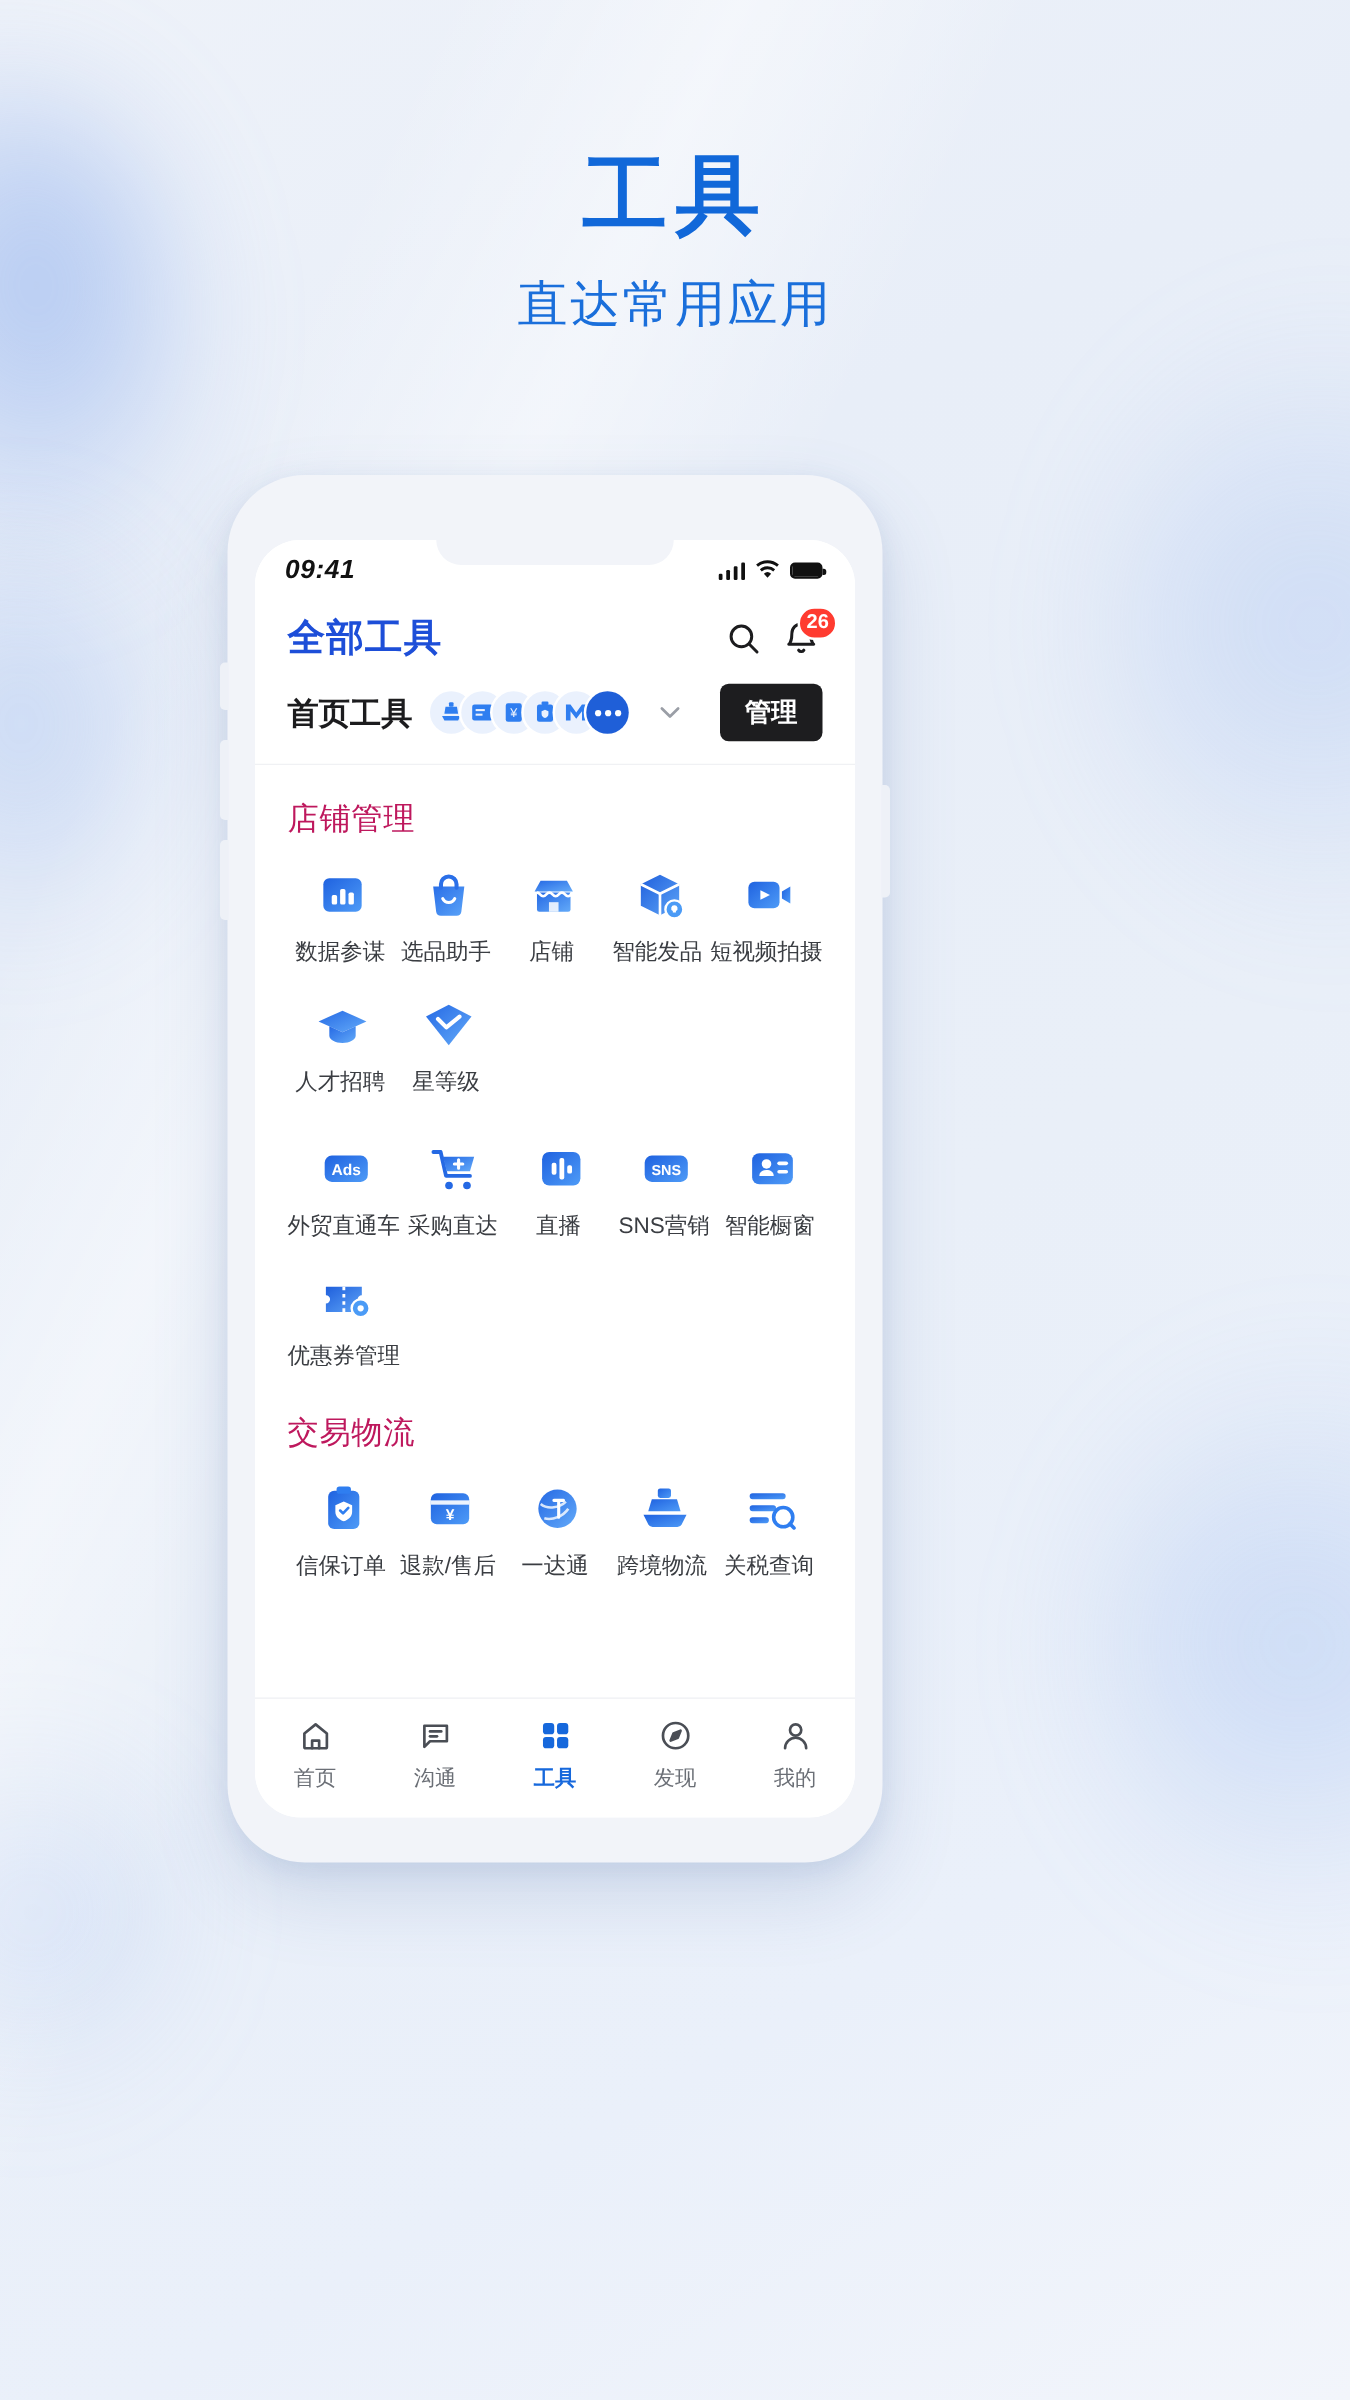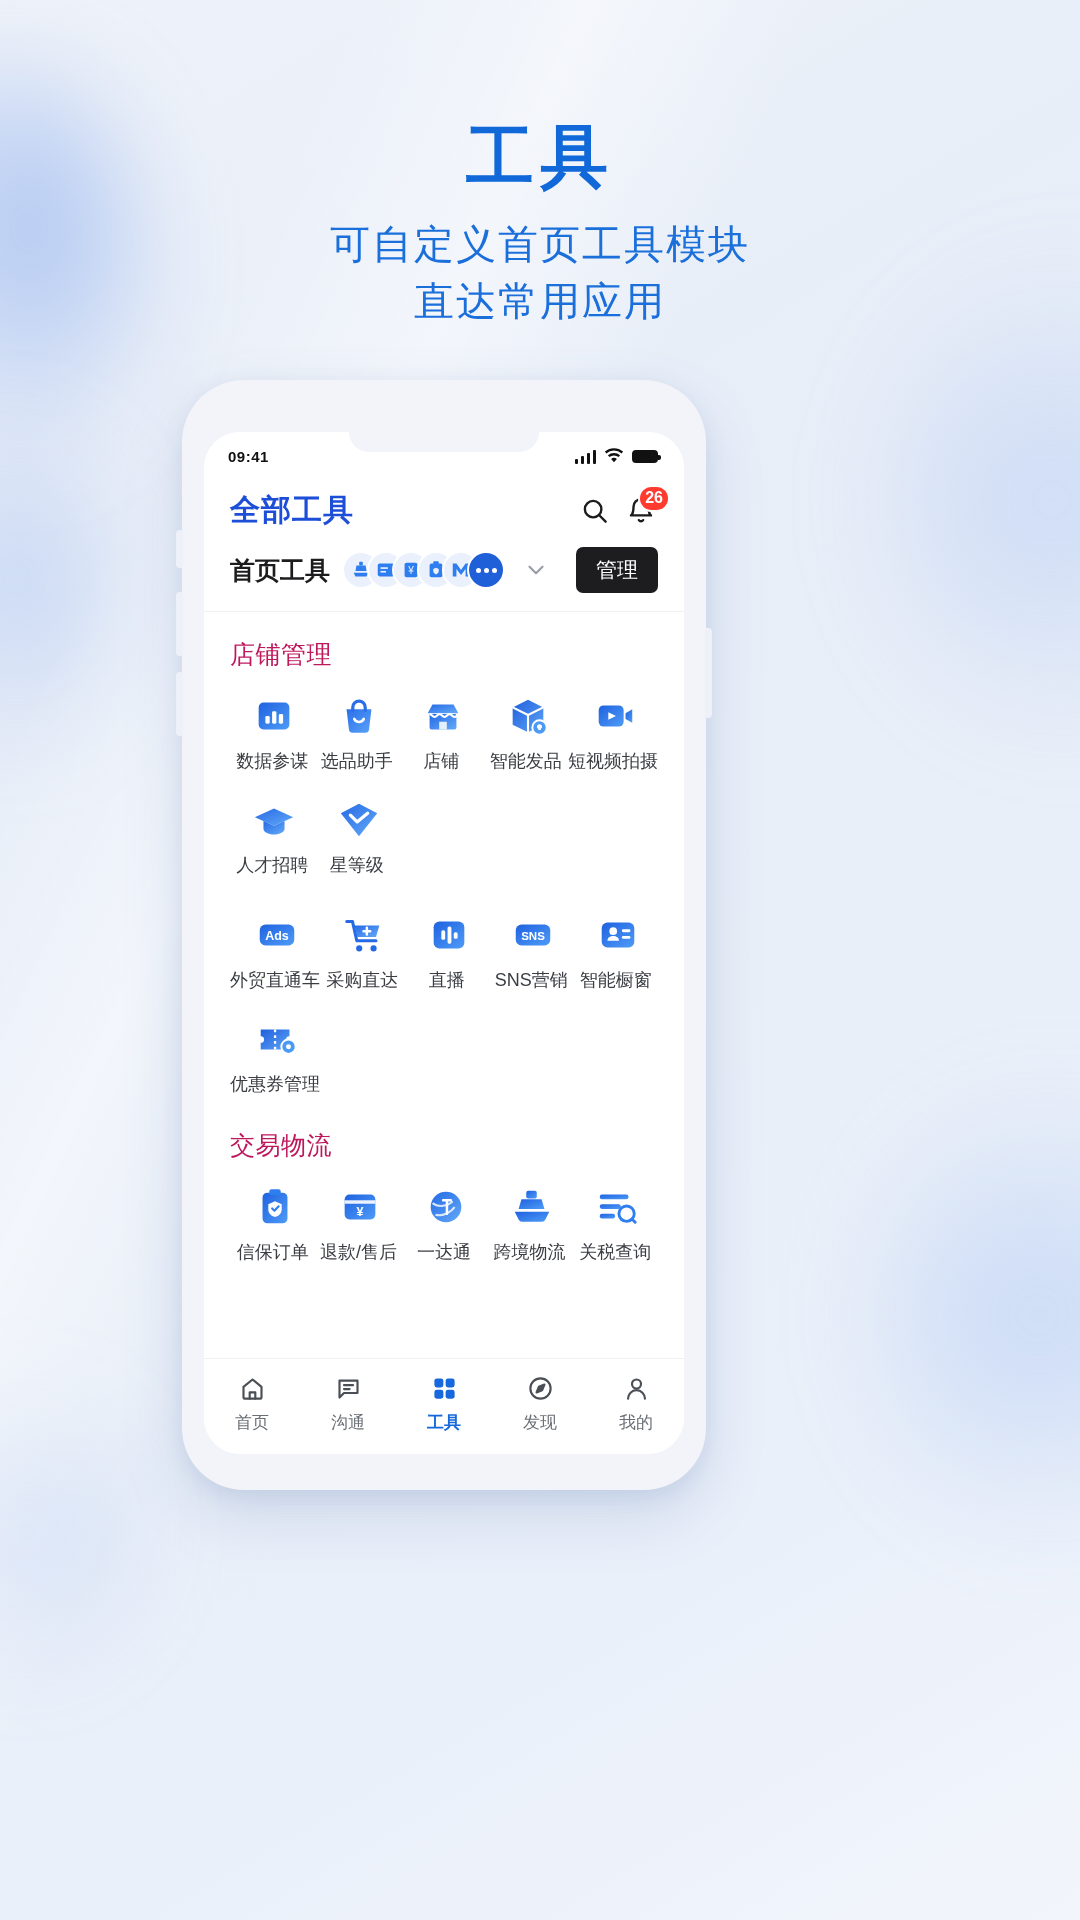--- a/index.html
+++ b/index.html
@@ -62,21 +62,21 @@
     background: #ffffff; border-radius: 36px; overflow: hidden;
     display: flex; flex-direction: column;
   }
 
   
   .statusbar {
     height: 48px; flex: 0 0 48px; display: flex; align-items: center;
     justify-content: space-between; padding: 0 26px 0 24px;
     position: relative; background: #fff;
   }
-  .status-time { font-size: 15px; font-weight: 700; color: #111; letter-spacing: .5px; }
+  .status-time { font-size: 21px; font-weight: 700; color: #111; letter-spacing: .5px; font-style: italic; }
   .notch {
     position: absolute; left: 50%; transform: translateX(-50%); top: -14px;
     width: 190px; height: 34px; background: #f2f4f9; border-radius: 0 0 20px 20px;
   }
   .status-right { display: flex; align-items: center; gap: 8px; z-index: 2; }
   .bars { display: flex; align-items: flex-end; gap: 2.5px; height: 15px; }
   .bars i { width: 3.5px; background: #111; border-radius: 1px; display: block; }
   .bars i:nth-child(1){height:5px}.bars i:nth-child(2){height:8px}
   .bars i:nth-child(3){height:11px}.bars i:nth-child(4){height:14px}
   .battery {
@@ -112,21 +112,21 @@
   .ht-chip {
     width: 34px; height: 34px; border-radius: 50%; background: #eaf1fd;
     display: flex; align-items: center; justify-content: center; margin-right: -9px;
     box-shadow: 0 0 0 2px #fff;
   }
   .ht-chip.more { background: #1f5fd8; margin-right: 0; }
   .ht-chip.more .dots { display: flex; gap: 3px; }
   .ht-chip.more .dots i { width: 5px; height: 5px; background: #fff; border-radius: 50%; display: block; }
   .chevron { margin-left: 20px; color: #9a9ea6; display: flex; }
   .manage-btn {
-    background: #1d1d1f; color: #fff; font-size: 21px; font-weight: 400;
+    background: #1d1d1f; color: #fff; font-size: 21px; font-weight: 700;
     padding: 9px 20px; border-radius: 7px; white-space: nowrap; border: none; text-align: right;
   }
 
   
   .content { flex: 1 1 auto; overflow: hidden; padding: 0 0 4px 0; }
   .section { padding: 26px 26px 8px 26px; }
   .section-title { font-size: 25px; font-weight: 400; color: #be185d; margin-bottom: 20px; letter-spacing: .5px; }
   .grid { display: grid; grid-template-columns: repeat(5, 1fr); row-gap: 22px; }
   .tool { display: flex; flex-direction: column; align-items: center; gap: 10px; }
   .tool-icon { width: 50px; height: 50px; display: flex; align-items: center; justify-content: flex-end; }
@@ -149,21 +149,20 @@
 <div class="blob blob-a"></div>
 <div class="blob blob-b"></div>
 <div class="blob blob-c"></div>
 <div class="blob blob-d"></div>
 <div class="blob blob-e"></div>
 <div class="sheen"></div>
 
 <div class="promo">
   <div class="promo-title">工具</div>
   <div class="promo-sub">
-    <div>可自定义首页工具模块</div>
     <div>直达常用应用</div>
   </div>
 </div>
 
 <div class="phone-wrap">
   <div class="phone">
     <div class="side-btn s1"></div>
     <div class="side-btn s2"></div>
     <div class="side-btn s3"></div>
     <div class="side-btn r1"></div>

